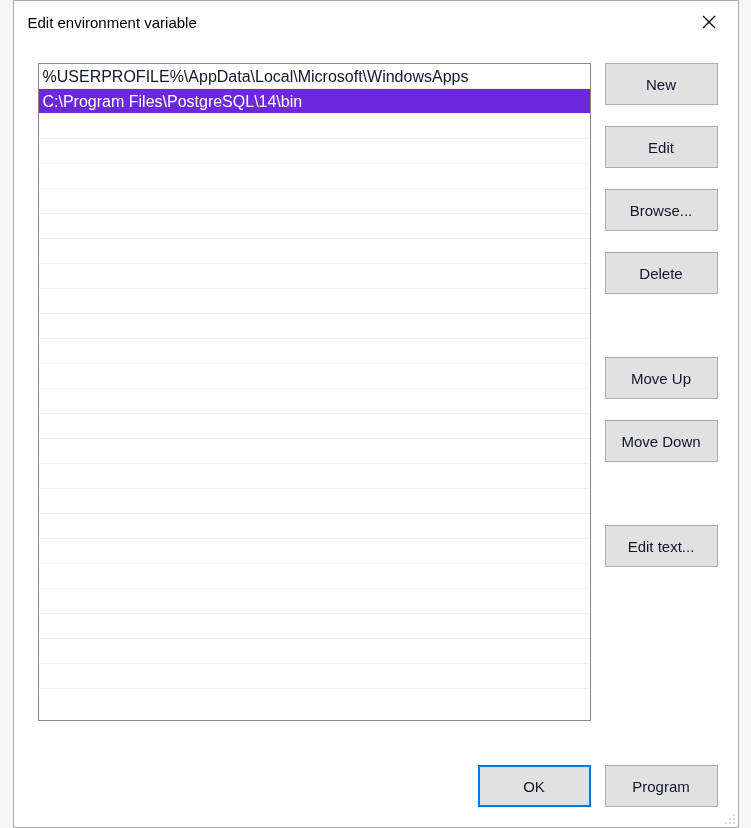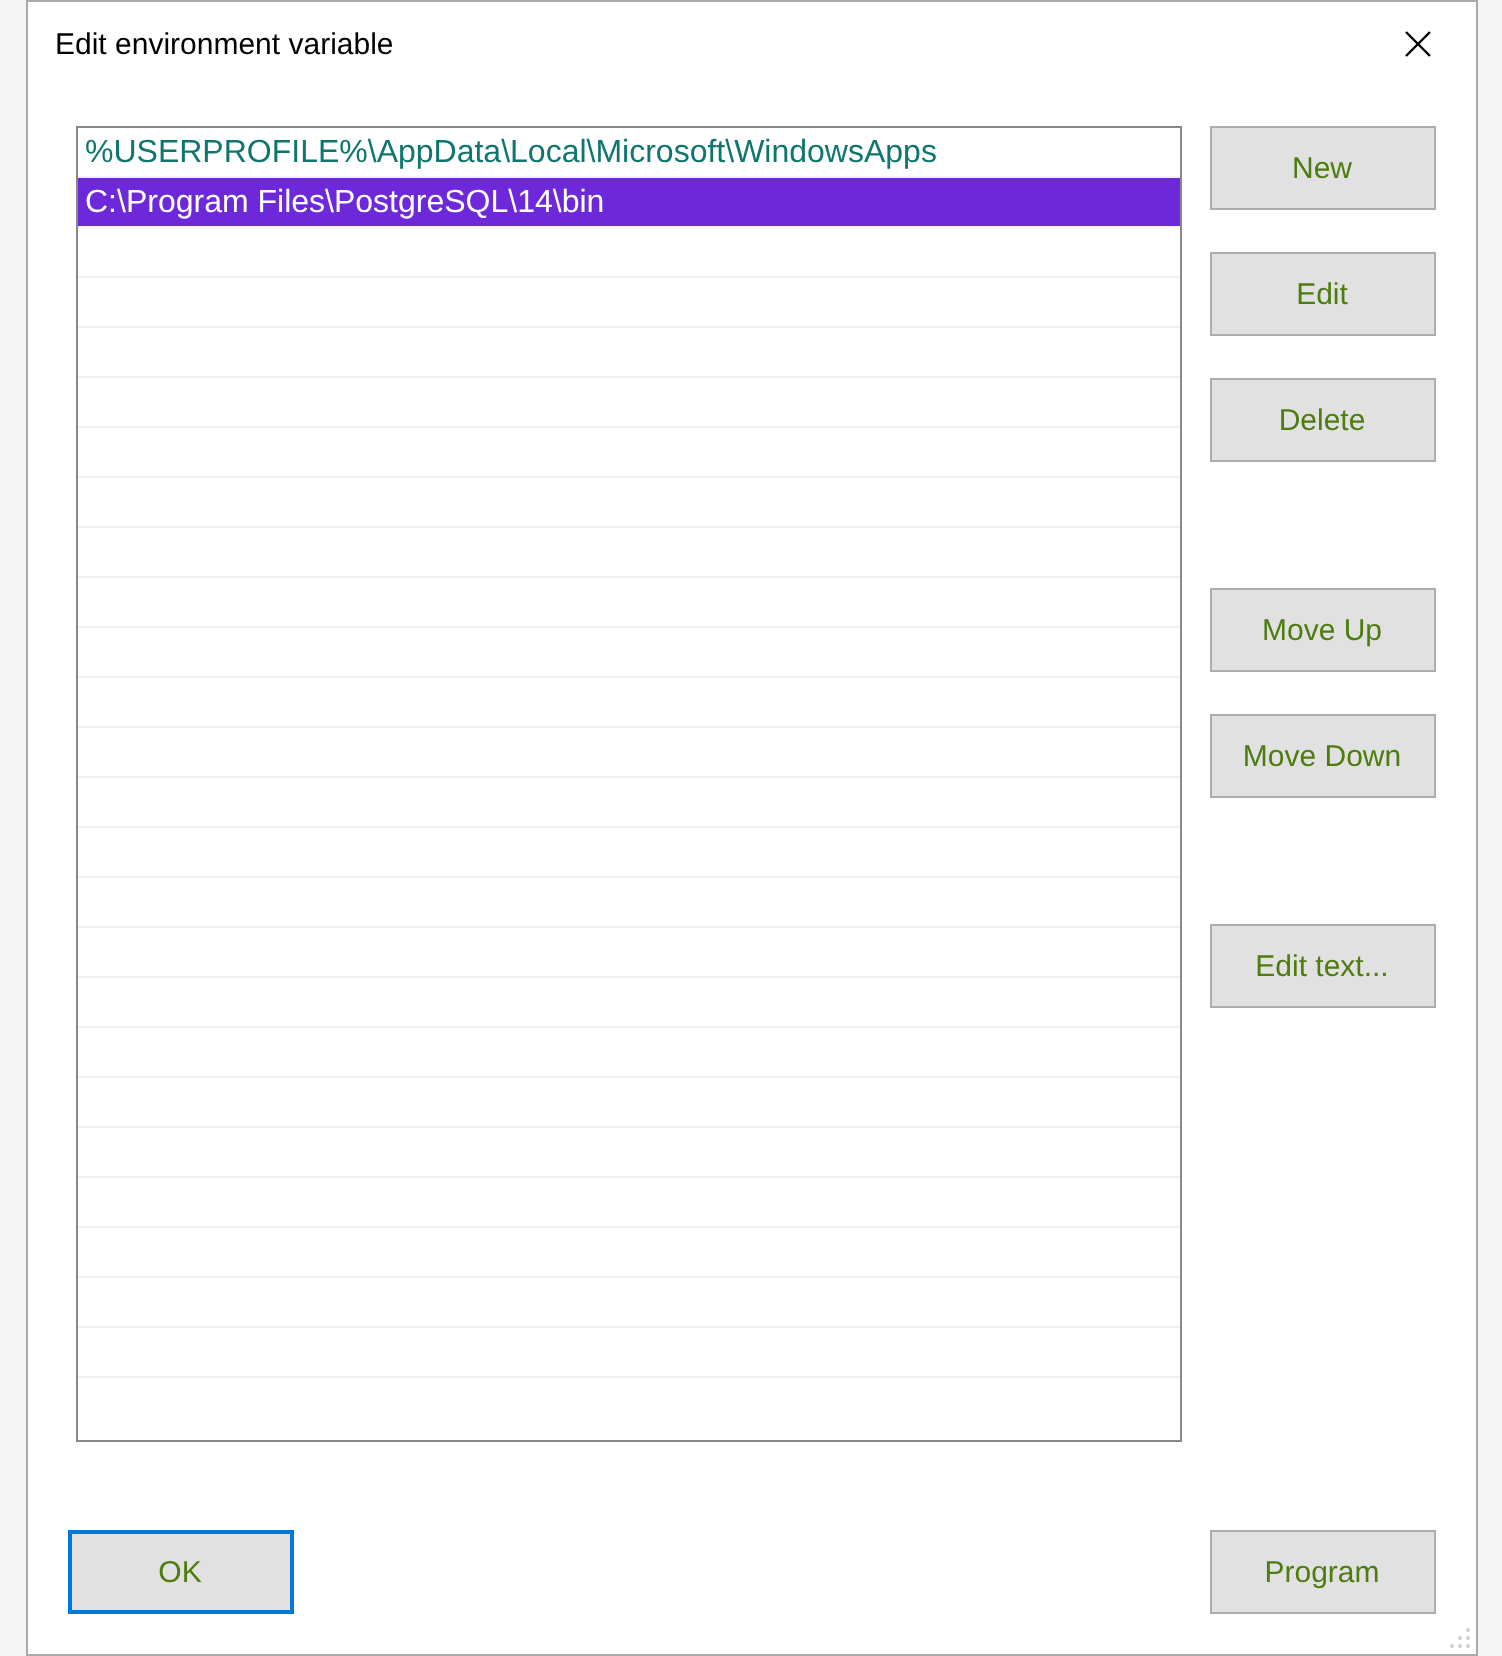--- a/index.html
+++ b/index.html
@@ -58,21 +58,21 @@
       border: 1px solid #888888;
       background: #ffffff;
       height: 658px;
       overflow: hidden;
     }
     .list-item {
       height: 25px;
       line-height: 25px;
       padding: 0 4px;
       font-size: 16px;
-      color: #0f766e;
+      color: #0f172a;
       white-space: nowrap;
       overflow: hidden;
       border-bottom: 1px solid #f0f0f0;
       cursor: default;
     }
     .list-item.selected {
       background: #6d28d9;
       color: #ffffff;
     }
     .list-item.empty {
@@ -83,33 +83,33 @@
       display: flex;
       flex-direction: column;
     }
     .btn {
       width: 113px;
       height: 42px;
       background: #e1e1e1;
       border: 1px solid #adadad;
       font-family: inherit;
       font-size: 15px;
-      color: #4d7c0f;
+      color: #0f172a;
       cursor: default;
       margin-bottom: 21px;
     }
     .gap-large {
       margin-top: 42px;
     }
     .footer {
       display: flex;
-      justify-content: space-between;
+      justify-content: flex-end;
       align-items: center;
       padding: 0 20px 20px 20px;
-      gap: 28px;
+      gap: 14px;
       margin-top: 18px;
     }
     .footer .btn {
       margin-bottom: 0;
     }
     .btn.ok {
       border: 2px solid #0078d7;
       background: #e1e1e1;
     }
     .resize-grip {
@@ -162,20 +162,21 @@
         <div class="list-item empty">&nbsp;</div>
         <div class="list-item empty">&nbsp;</div>
         <div class="list-item empty">&nbsp;</div>
         <div class="list-item empty">&nbsp;</div>
         <div class="list-item empty">&nbsp;</div>
       </div>
 
     <div class="button-column">
       <button class="btn">New</button>
       <button class="btn">Edit</button>
+      <button class="btn">Browse...</button>
       <button class="btn">Delete</button>
       <button class="btn gap-large">Move Up</button>
       <button class="btn">Move Down</button>
       <button class="btn gap-large">Edit text...</button>
     </div>
 
   </div>
 
   <div class="footer">
     <button class="btn ok">OK</button>

